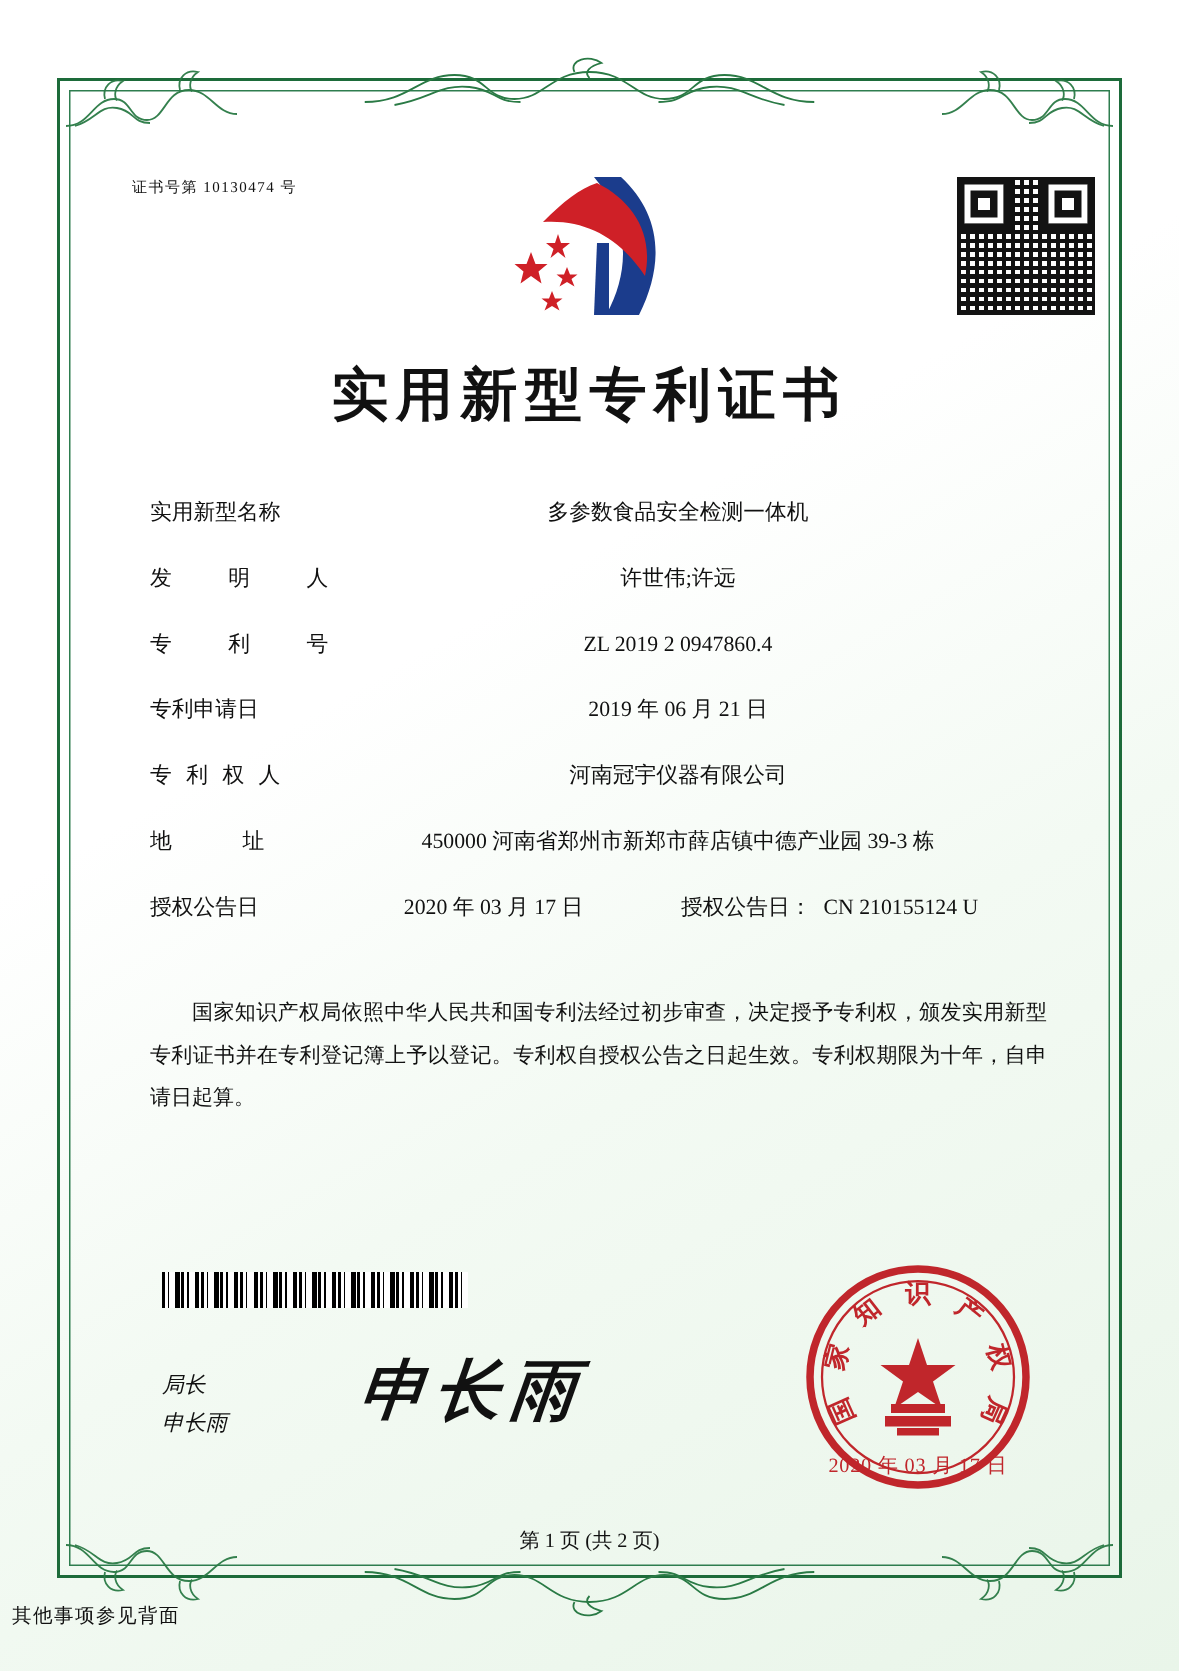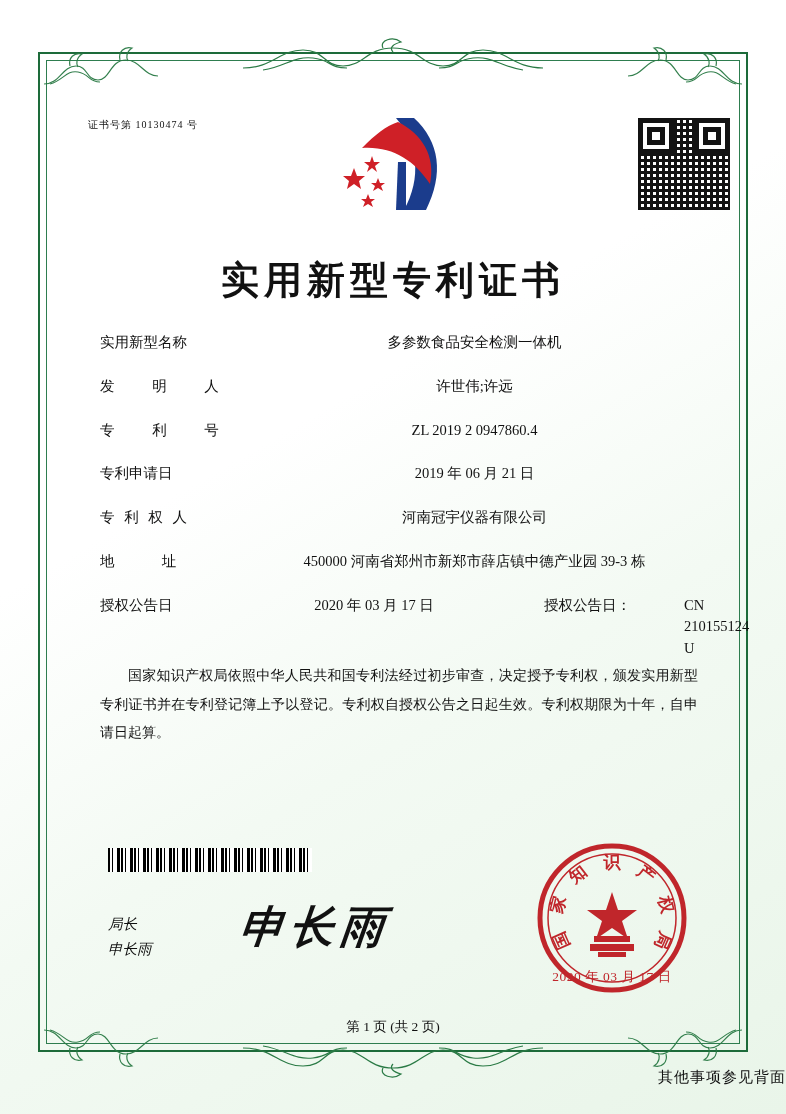--- a/index.html
+++ b/index.html
@@ -108,38 +108,36 @@
   .title {
     position: absolute;
     left: 0; right: 0;
     top: 238px;
     text-align: center;
     font-size: 38px;
     font-weight: 700;
     letter-spacing: 5px;
     color: #111;
     font-family: "DejaVu Serif", "Liberation Serif", serif;
-    margin-top: 17px;
   }
 
   
   .fields {
     position: absolute;
     left: 100px;
     top: 332px;
     width: 600px;
     font-size: 14.5px;
     color: #111;
   }
   .frow {
     display: flex;
     align-items: baseline;
     margin-bottom: 22px;
     line-height: 1.5;
-    gap: 45px;
   }
   .flabel {
     width: 104px;
     flex: 0 0 104px;
     letter-spacing: 0px;
     white-space: nowrap;
   }
   .flabel.sp1 { letter-spacing: 6.5px; }
   .flabel.sp3 { letter-spacing: 3px; }
   .fvalue { flex: 1; text-align: center; }
@@ -227,22 +225,22 @@
     left: 0; right: 0;
     top: 1018px;
     text-align: center;
     font-size: 13.5px;
     color: #111;
   }
   .footnote {
     position: absolute;
     left: 8px; right: 0;
     top: 1068px;
-    text-align: right;
-    font-size: 15px;
+    text-align: left;
+    font-size: 13px;
     color: #111;
     letter-spacing: 1px;
   }
 </style>
 </head>
 <body>
 
 <div class="page">
 
   <div class="border-outer"></div>

